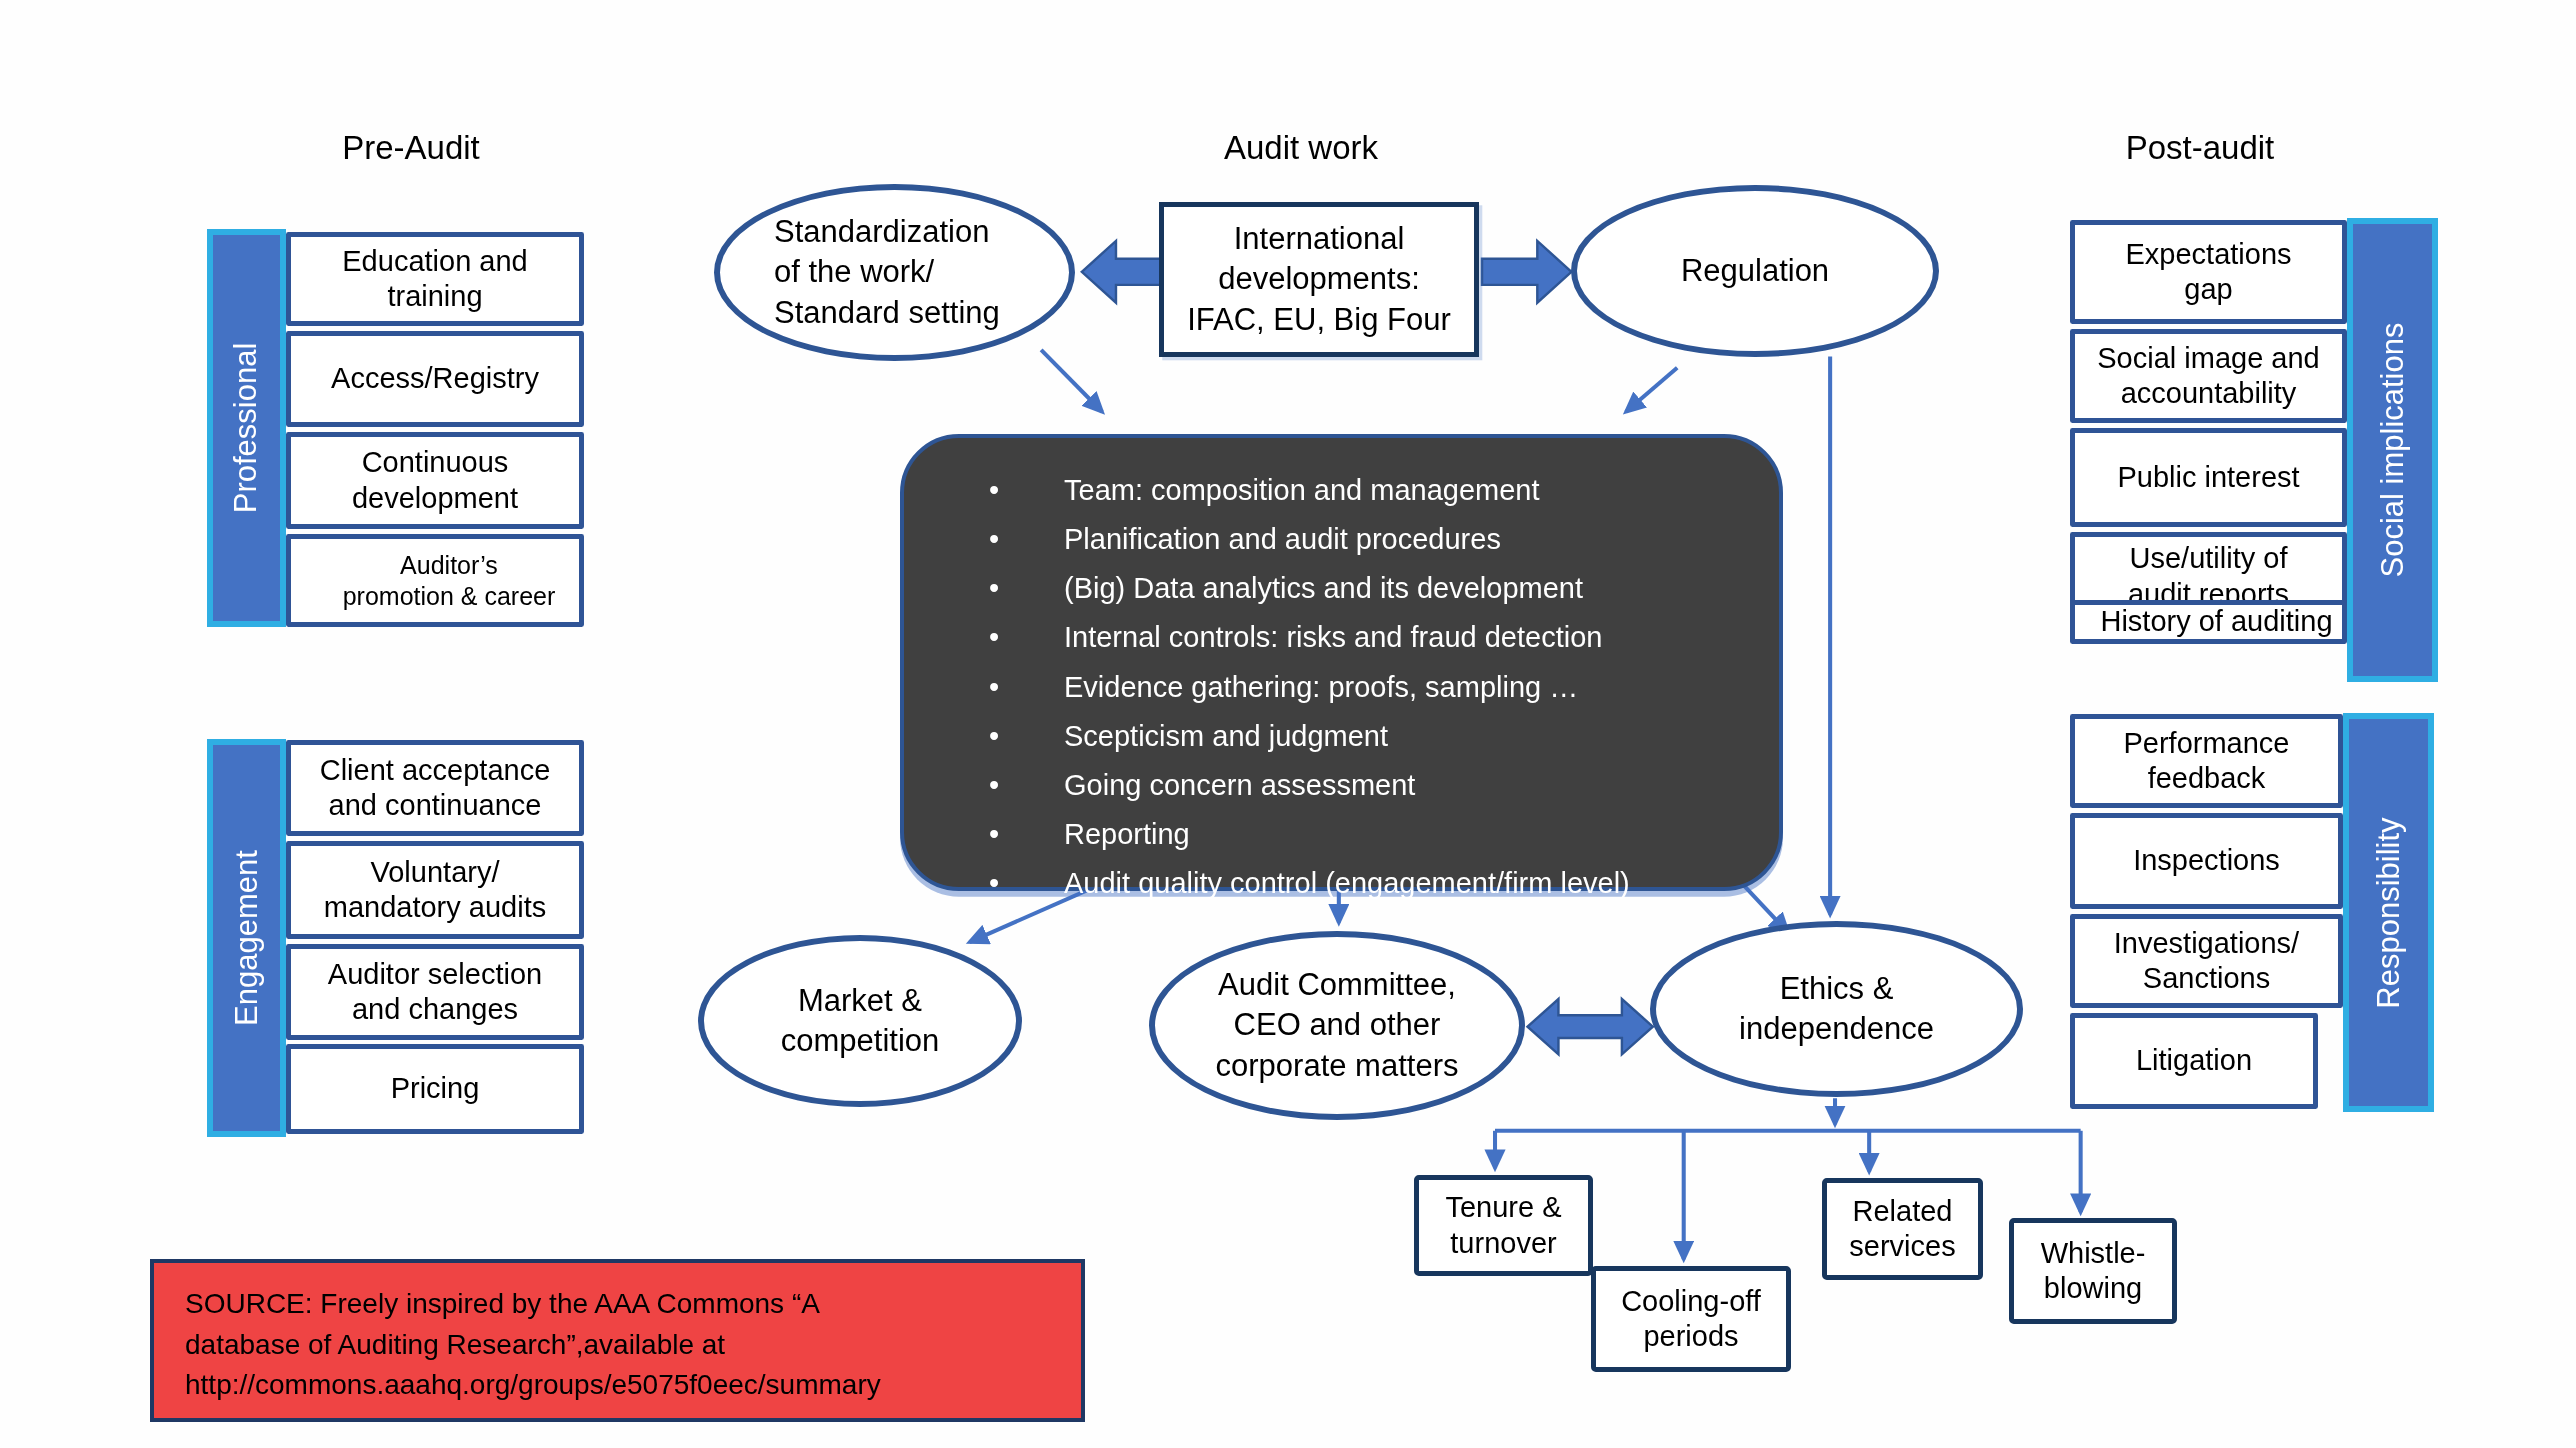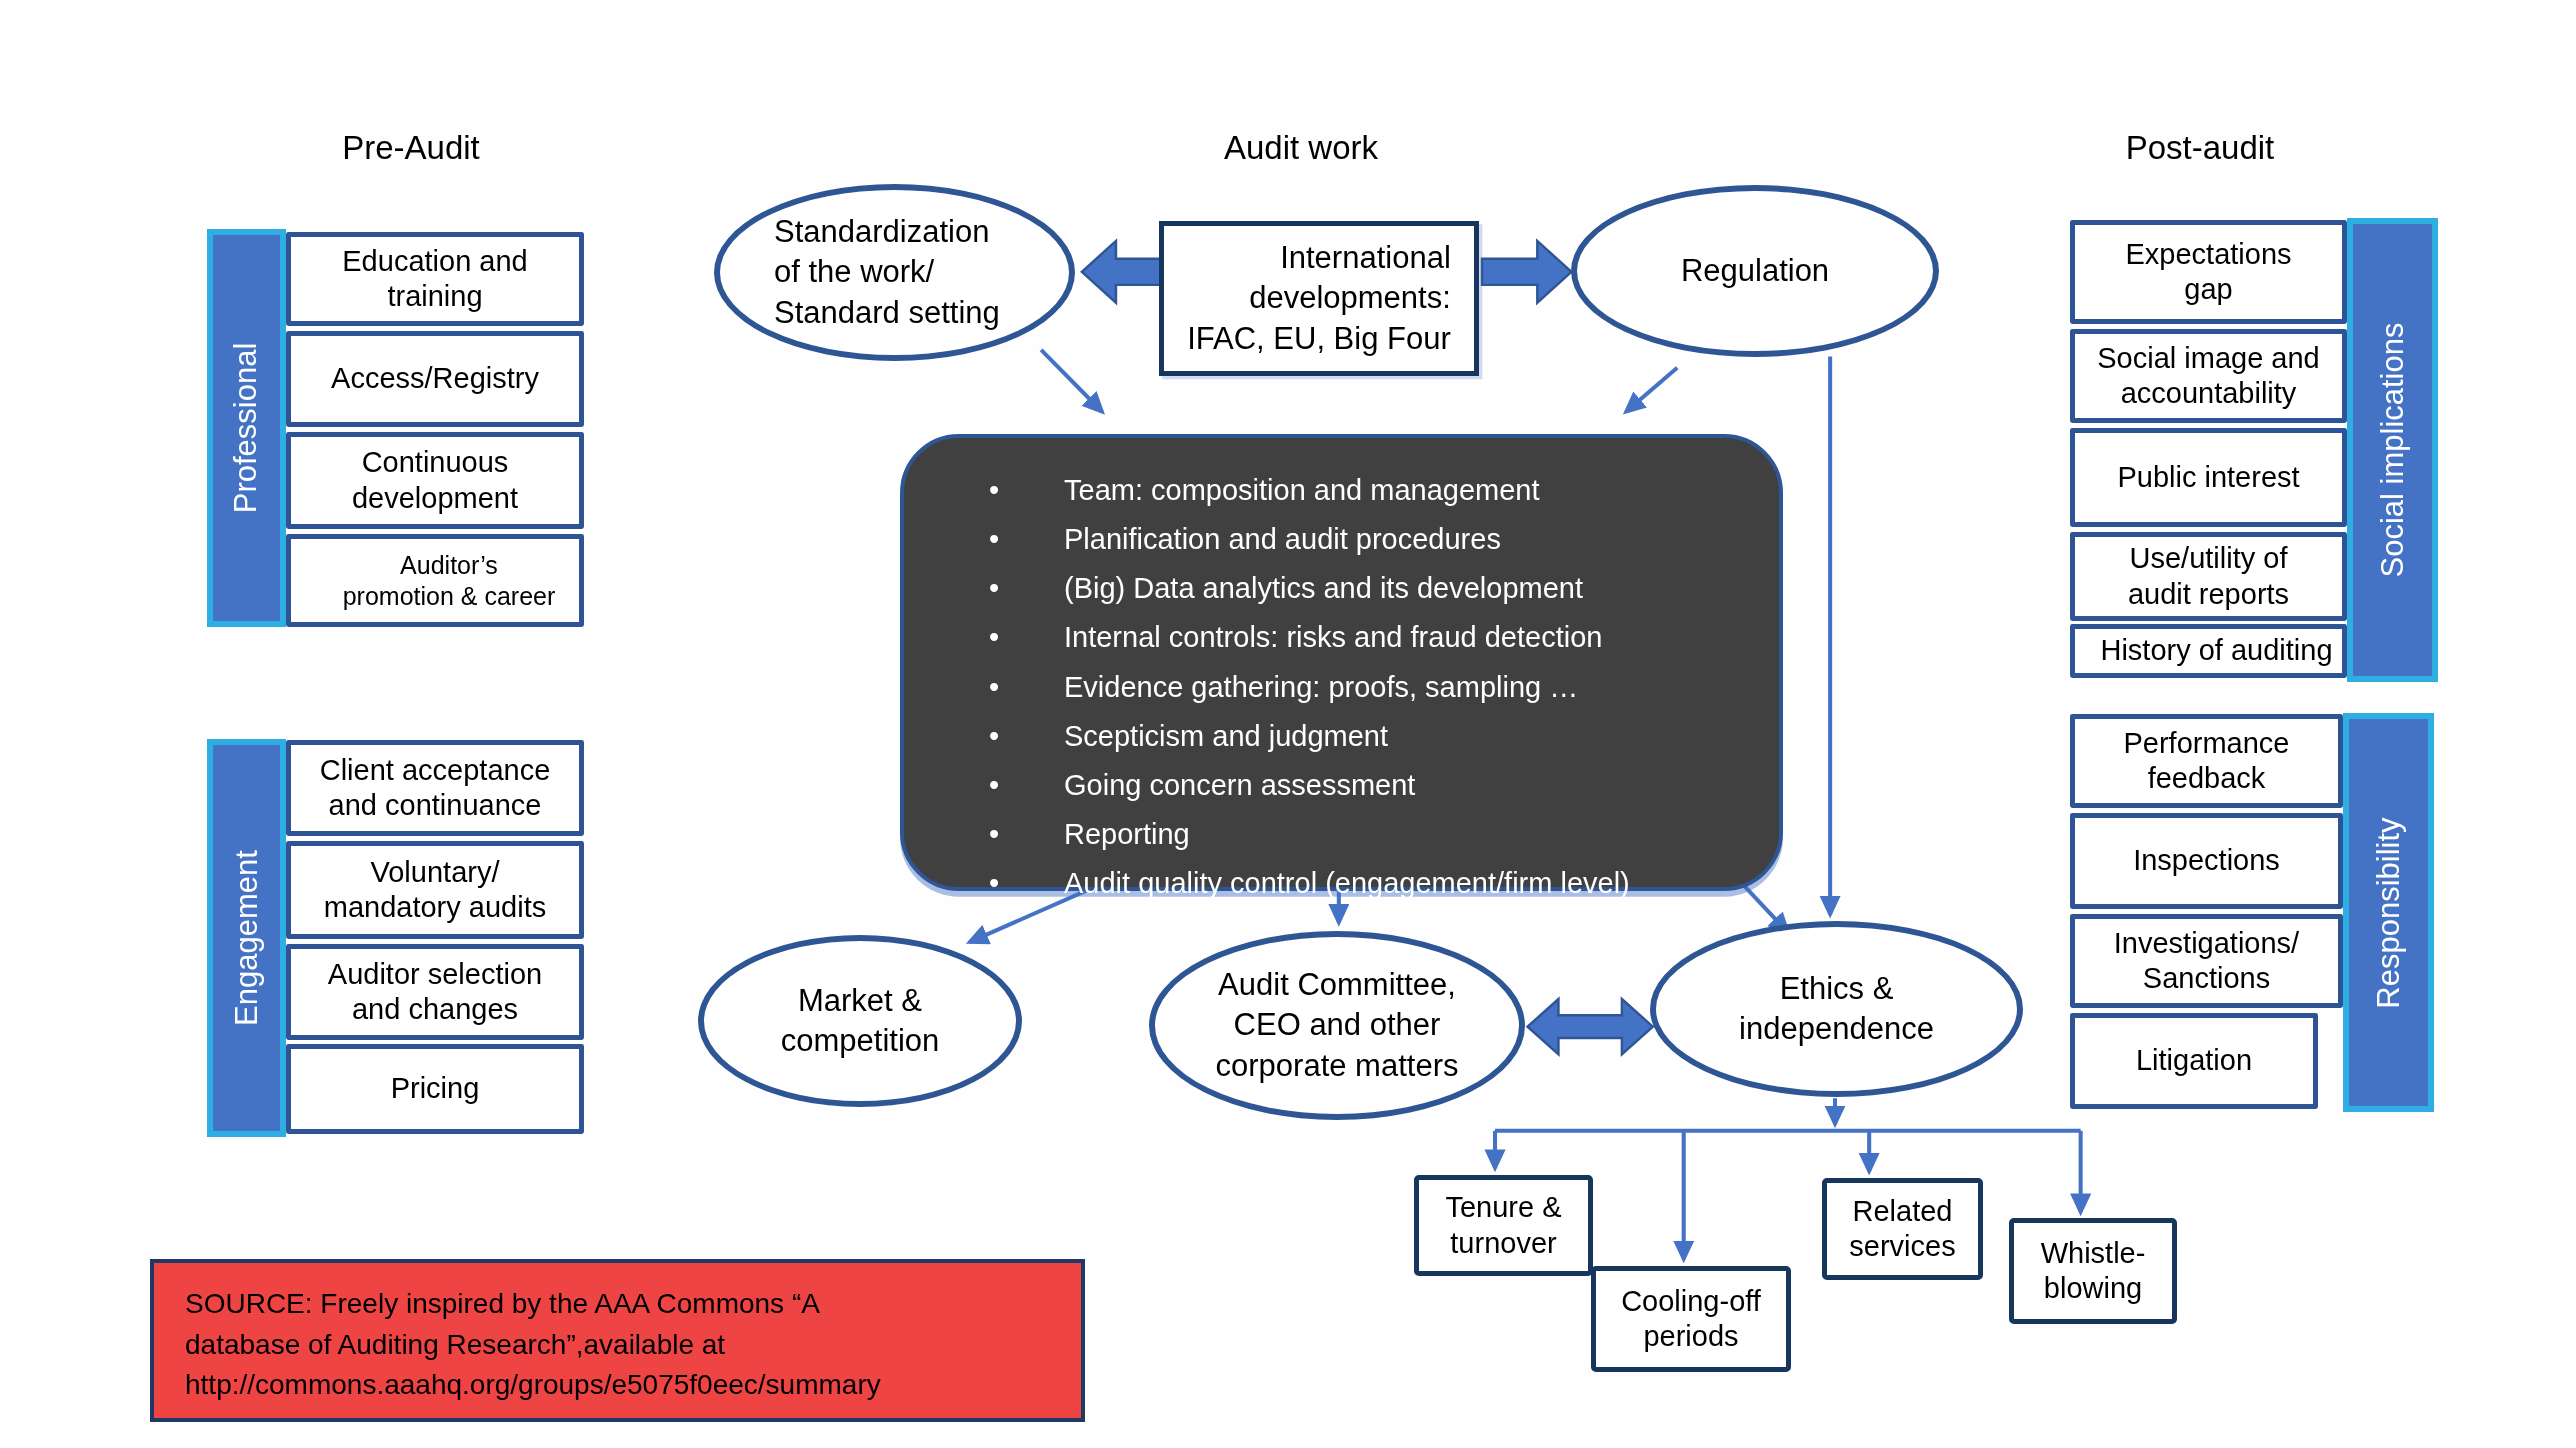--- a/index.html
+++ b/index.html
@@ -21,24 +21,23 @@
   .vwrap{position:absolute; inset:0; display:flex; align-items:center; justify-content:center;}
   .vwrap span{transform:rotate(-90deg); white-space:nowrap; color:#fff; font-size:31px;}
   .oval{
     position:absolute; background:#fff; border:6.5px solid #2E5594; border-radius:50%;
     display:flex; align-items:center; justify-content:center; text-align:center;
     white-space:pre-line; font-size:31px; line-height:1.3; box-sizing:border-box;
   }
   .oval.left-text{justify-content:flex-start; text-align:left; padding-left:54px;}
   .rect-node{
     position:absolute; background:#fff; border:5.7px solid #17365D;
-    display:flex; align-items:center; justify-content:center; text-align:right;
+    display:flex; align-items:center; justify-content:center; text-align:center;
     white-space:pre-line; font-size:31px; line-height:1.3; box-sizing:border-box;
     box-shadow:3.3px 3.3px 0 rgba(68,114,196,.25);
-    margin-top:19px;
   }
   .darkbox{
     position:absolute; background:#404040; border:4.1px solid #2E5594; border-radius:59px;
     box-sizing:border-box; padding:36px 41px 24.4px 85px;
     box-shadow:0 5.7px 0 rgba(68,114,196,.45);
     margin-top:15px;
   }
   .darkbox ul{list-style:none; margin:0; padding:0;}
   .darkbox li{
     display:grid; grid-template-columns:34px 1fr; column-gap:41px;
@@ -153,21 +152,21 @@
   <div class="box dark node" style="left:2009px; top:1218px; width:168px; height:106px;">Whistle-
 blowing</div>
 
   <div class="box node" style="left:2070px; top:220px; width:277px; height:104px;">Expectations
 gap</div>
   <div class="box node" style="left:2070px; top:329px; width:277px; height:94px;">Social image and
 accountability</div>
   <div class="box node" style="left:2070px; top:428px; width:277px; height:99px;">Public interest</div>
   <div class="box node" style="left:2070px; top:532px; width:277px; height:89px;">Use/utility of
 audit reports</div>
-  <div class="box node" style="left:2070px; top:624px; width:277px; height:54px;padding-left:16px;">History of auditing</div>
+  <div class="box node" style="left:2070px; top:600px; width:277px; height:44px;padding-left:16px;">History of auditing</div>
   <div class="sidebar node" style="left:2347px; top:218px; width:91px; height:464px;">
     <div class="vwrap">
         <span>Social implications</span>
       </div>
   </div>
 
   <div class="box node" style="left:2070px; top:714px; width:273px; height:94px;">Performance
 feedback</div>
   <div class="box node" style="left:2070px; top:813px; width:273px; height:96px;">Inspections</div>
   <div class="box node" style="left:2070px; top:914px; width:273px; height:94px;">Investigations/

